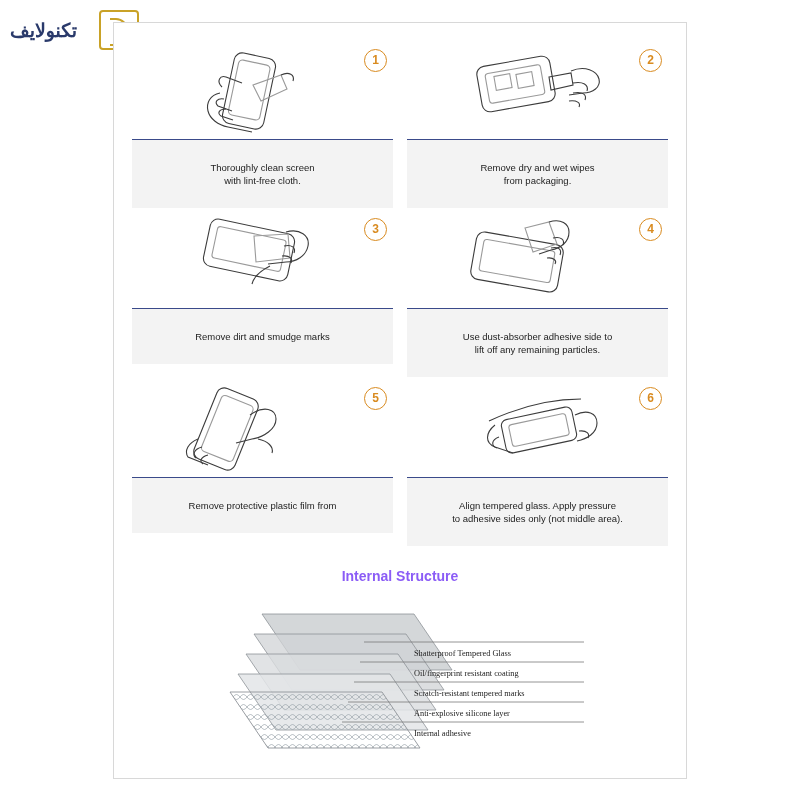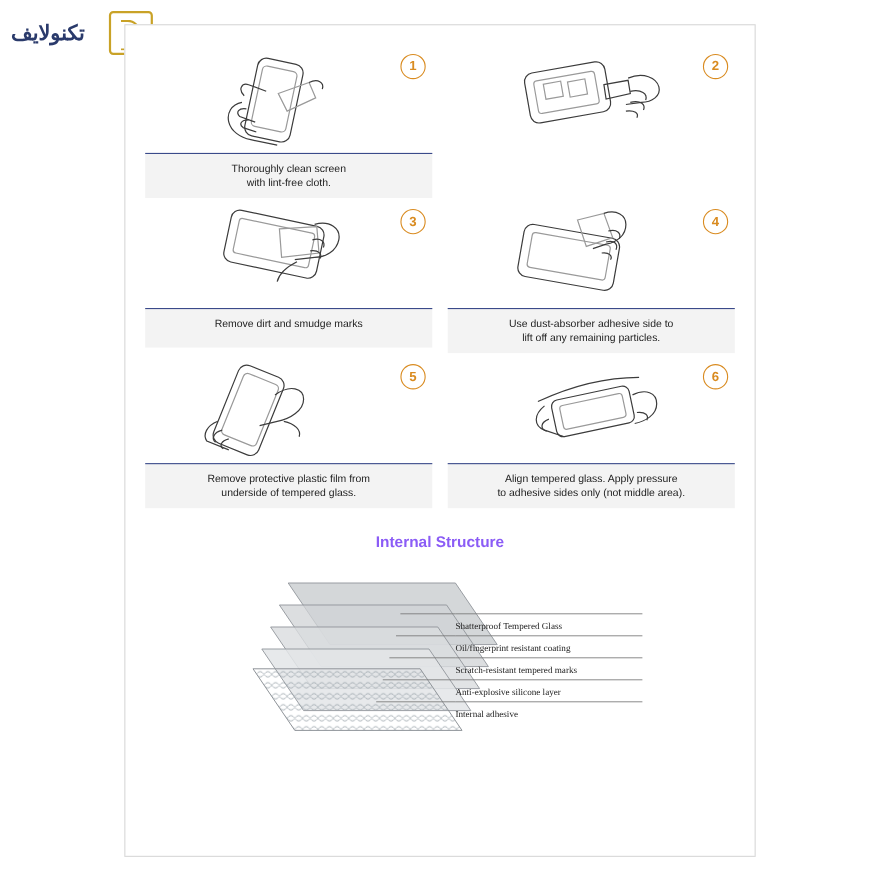--- a/index.html
+++ b/index.html
@@ -100,21 +100,21 @@
     text-align: center;
     font-weight: bold;
   }
   .step-caption {
     background: #f3f3f3;
     border-top: 1.5px solid #3a4a8a;
     text-align: center;
     font-size: 9.5px;
     color: #222;
     line-height: 13px;
-    padding: 7px 6px;
+    padding: 21px 6px;
     box-sizing: border-box;
     min-height: 36px;
   }
 
   
   .art-svg { display: block; margin: 0 auto; }
 
   
   .struct-title {
     text-align: center;
@@ -189,20 +189,24 @@
             <rect x="84" y="26" width="16" height="14" transform="rotate(-10 92 33)" stroke="#9a9a9a"></rect>
             <path d="M116 30 l22 -4 l2 12 l-22 5 z"></path>
             <path d="M138 24 c14 -6 26 0 28 8 c2 8 -6 14 -16 14 l-14 2"></path>
             <path d="M140 36 c10 -2 16 2 14 8"></path>
             <path d="M140 46 c10 -2 14 2 12 7"></path>
             <path d="M136 54 c8 -1 12 2 10 6"></path>
           </g>
         </svg>
       </div>
       <div class="step-num">2</div>
+      <div class="step-caption">
+        <div>Remove dry and wet wipes</div>
+        <div>from packaging.</div>
+      </div>
     </div>
 
     <div class="step">
       <div class="step-art">
         <svg class="art-svg" width="210" height="92" viewBox="0 0 210 92">
           <g fill="none" stroke="#3c3c3c" stroke-width="1.1">
             <rect x="48" y="10" width="86" height="48" rx="8" transform="rotate(12 91 34)"></rect>
             <rect x="56" y="17" width="70" height="32" rx="3" transform="rotate(12 91 33)" stroke="#9a9a9a"></rect>
             <path d="M96 20 l34 -2 l2 24 l-34 4 z" stroke="#9a9a9a"></path>
             <path d="M128 16 c14 -4 24 4 22 14 c-2 10 -12 16 -22 16 l-18 2"></path>
@@ -249,21 +253,20 @@
             <path d="M100 54 c10 2 16 8 14 14"></path>
             <path d="M40 54 c-10 4 -14 12 -10 18 l20 8"></path>
             <path d="M44 62 c-8 2 -10 8 -6 11"></path>
             <path d="M50 70 c-7 2 -9 6 -5 9"></path>
           </g>
         </svg>
       </div>
       <div class="step-num">5</div>
       <div class="step-caption">
         <div>Remove protective plastic film from</div>
-        <div>underside of tempered glass.</div>
       </div>
     </div>
 
     <div class="step">
       <div class="step-art">
         <svg class="art-svg" width="210" height="92" viewBox="0 0 210 92">
           <g fill="none" stroke="#3c3c3c" stroke-width="1.1">
             <path d="M56 36 c30 -14 62 -22 92 -22"></path>
             <rect x="70" y="28" width="72" height="34" rx="6" transform="rotate(-12 106 45)"></rect>
             <rect x="77" y="34" width="58" height="22" rx="3" transform="rotate(-12 106 45)" stroke="#9a9a9a"></rect>

